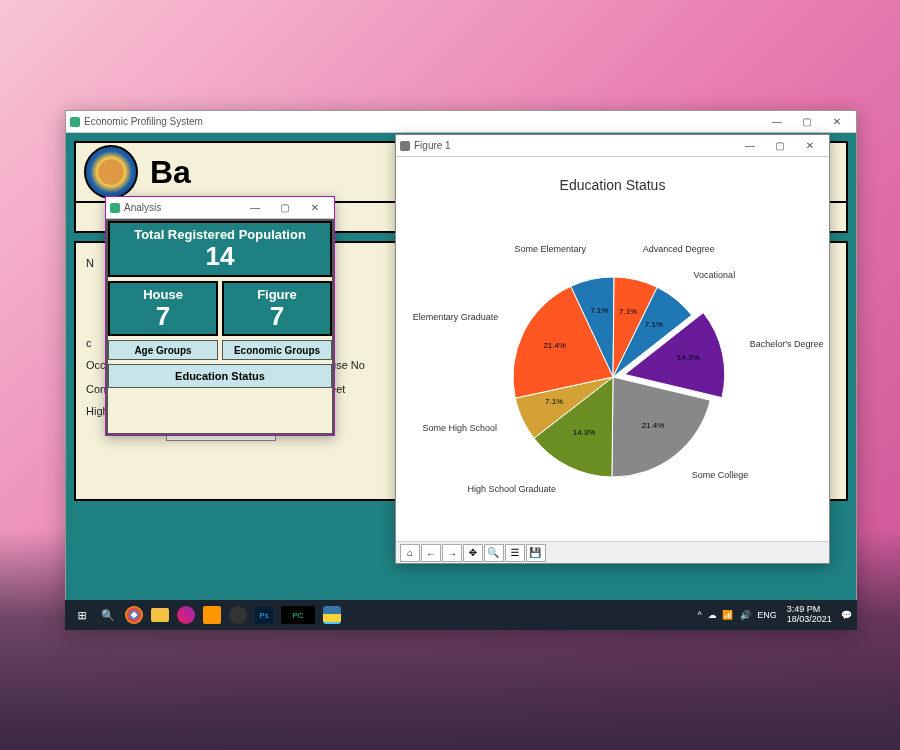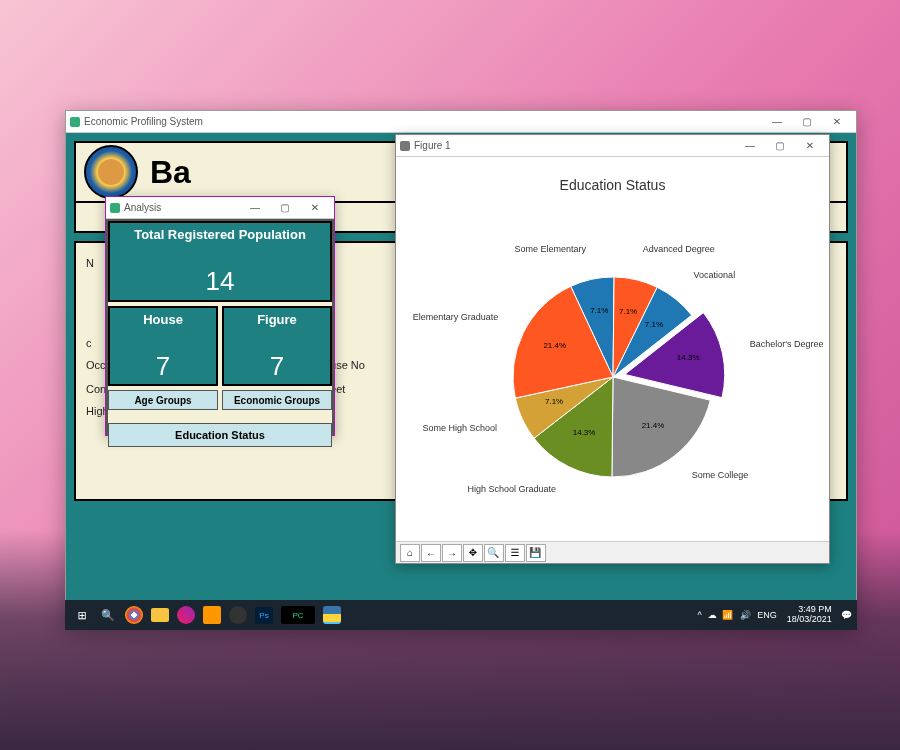--- a/index.html
+++ b/index.html
@@ -22,42 +22,42 @@
 .form-label { width: 80px; }
 .form-input { width: 110px; height: 16px; border: 1px solid #888; background: #fff; }
 .form-select { width: 110px; height: 16px; border: 1px solid #888; background: #fff; position: relative; }
 .form-select::after { content: "▾"; position: absolute; right: 3px; top: 1px; font-size: 8px; color: #555; }
 .col2-label { margin-left: 40px; width: 60px; }
 
 .analysis-window { position: absolute; top: 196px; left: 105px; width: 230px; height: 240px; background: #f0abfc; border: 1px solid #a21caf; box-shadow: 0 3px 12px rgba(0,0,0,0.3); z-index: 5; }
 .ana-body { background: #f5f0d8; height: calc(100% - 22px); border: 2px solid #555; }
 .stat-box { background: #1e8080; color: #fff; border: 2px solid #000; text-align: center; padding: 4px 0; margin-bottom: 4px; }
 .stat-title { font-size: 13px; font-weight: bold; }
-.stat-value { font-size: 26px; font-weight: normal; line-height: 1.1; margin-top: 25px; }
+.stat-value { font-size: 26px; font-weight: bold; line-height: 1.1; }
 .stat-row { display: flex; gap: 4px; margin-bottom: 4px; }
 .stat-row .stat-box { flex: 1; margin-bottom: 0; }
-.ana-btn-row { display: flex; gap: 4px; margin-bottom: 13px; }
+.ana-btn-row { display: flex; gap: 4px; margin-bottom: 4px; }
 .ana-btn { flex: 1; height: 20px; background: #c6e4ea; border: 1px solid #555; font-size: 10px; font-weight: bold; display: flex; align-items: center; justify-content: center; cursor: pointer; }
 .ana-btn-full { width: 100%; height: 24px; background: #c6e4ea; border: 1px solid #555; font-size: 11px; font-weight: bold; display: flex; align-items: center; justify-content: center; cursor: pointer; }
 
 .figure-window { position: absolute; top: 134px; left: 395px; width: 435px; height: 430px; background: #f0f0f0; border: 1px solid #888; box-shadow: 0 3px 12px rgba(0,0,0,0.3); z-index: 6; }
 .fig-body { background: #fff; height: calc(100% - 44px); position: relative; }
 .fig-toolbar { height: 22px; background: #f0f0f0; border-top: 1px solid #ccc; display: flex; align-items: center; padding: 0 4px; gap: 0; }
 .tb-btn { width: 20px; height: 18px; border: 1px solid #aaa; background: #fff; display: flex; align-items:center; justify-content:center; font-size: 10px; cursor: pointer; margin-right: 1px; }
 .chart-title { position: absolute; top: 20px; width: 100%; text-align: center; font-size: 14px; color: #333; }
 .pie-svg { position: absolute; top: 45px; left: 50%; transform: translateX(-50%); }
 .slice-label { font-size: 9px; fill: #333; }
 .pct-label { font-size: 8px; fill: #000; }
 
 .taskbar { position: absolute; bottom: 0; left: 65px; width: 792px; height: 30px; background: #1a2530; display: flex; align-items: center; padding: 0 4px; z-index: 10; }
 .tb-icon { width: 26px; height: 26px; display: flex; align-items: center; justify-content: center; font-size: 11px; color: #fff; cursor: pointer; border-radius: 2px; }
 .tb-icon.app { margin: 0 1px; }
 .tb-spacer { flex: 1; }
 .tb-tray { display: flex; align-items: center; gap: 6px; color: #fff; font-size: 9px; }
-.tb-time { text-align: right; line-height: 1.1; font-size: 9px; padding: 0 4px; }
+.tb-time { text-align: left; line-height: 1.1; font-size: 9px; padding: 0 4px; }
 </style>
 </head>
 <body>
 
 <div class="bg-city"></div>
 
 <div class="main-window">
   <div class="titlebar">
     <div class="feather"></div>
     <div class="title">Economic Profiling System</div>

